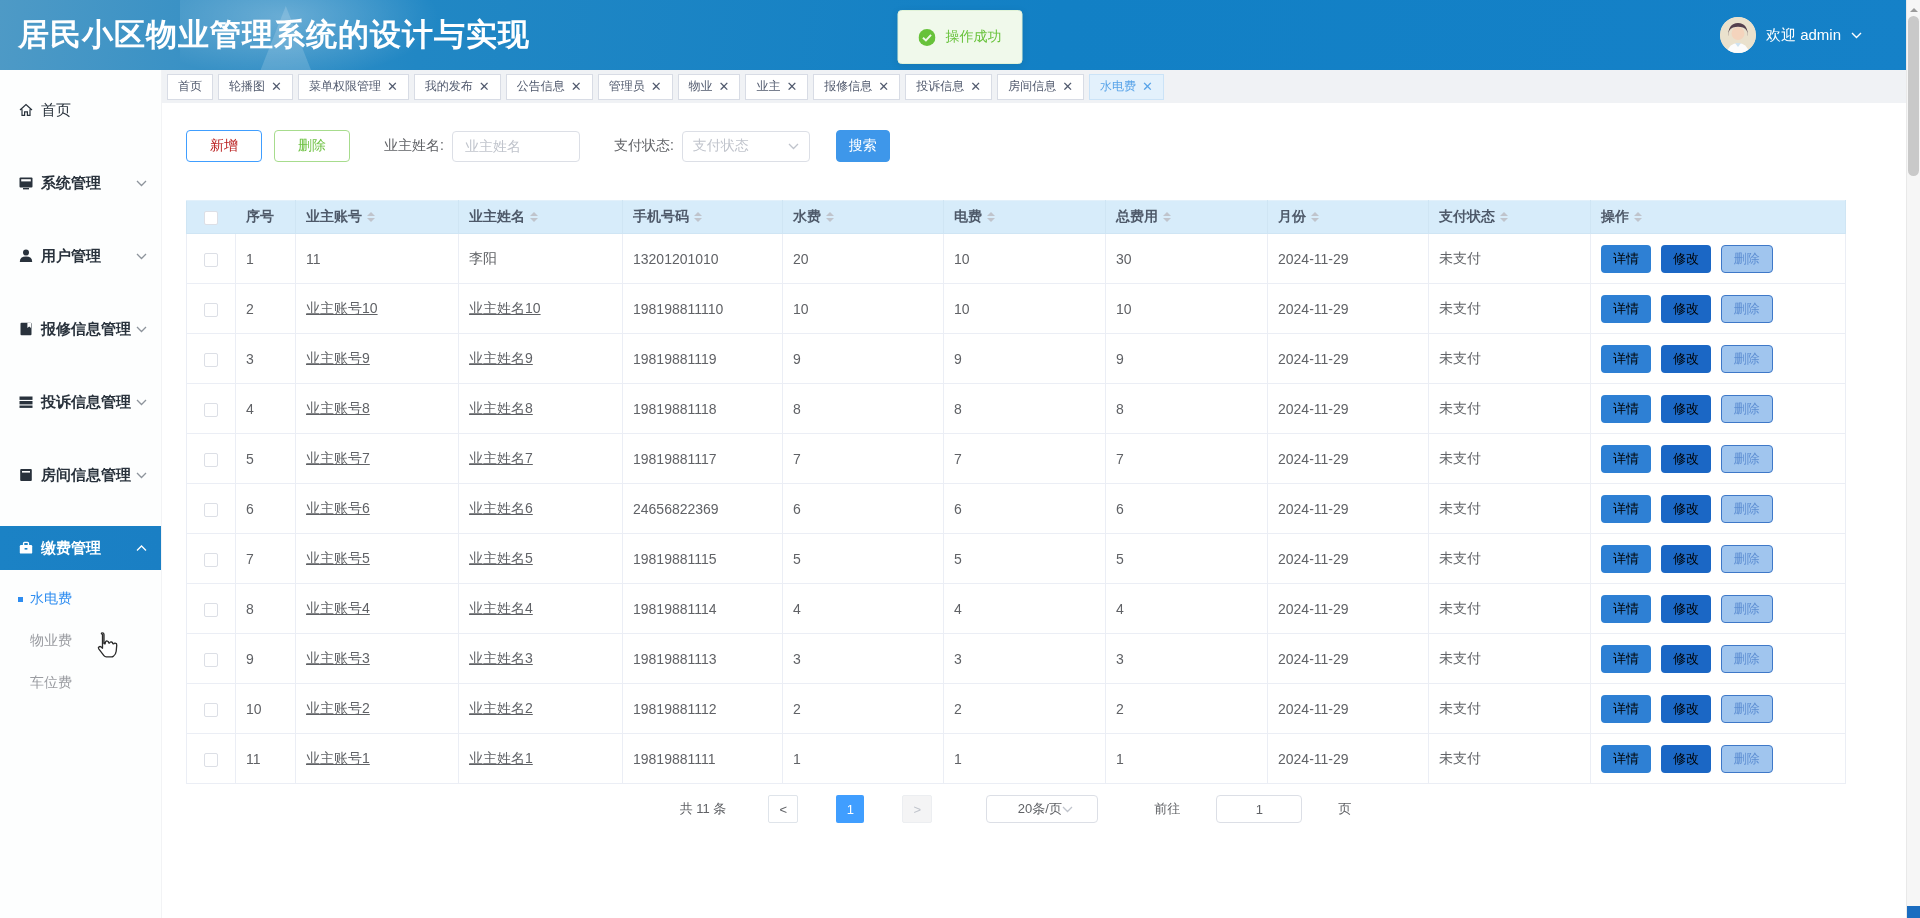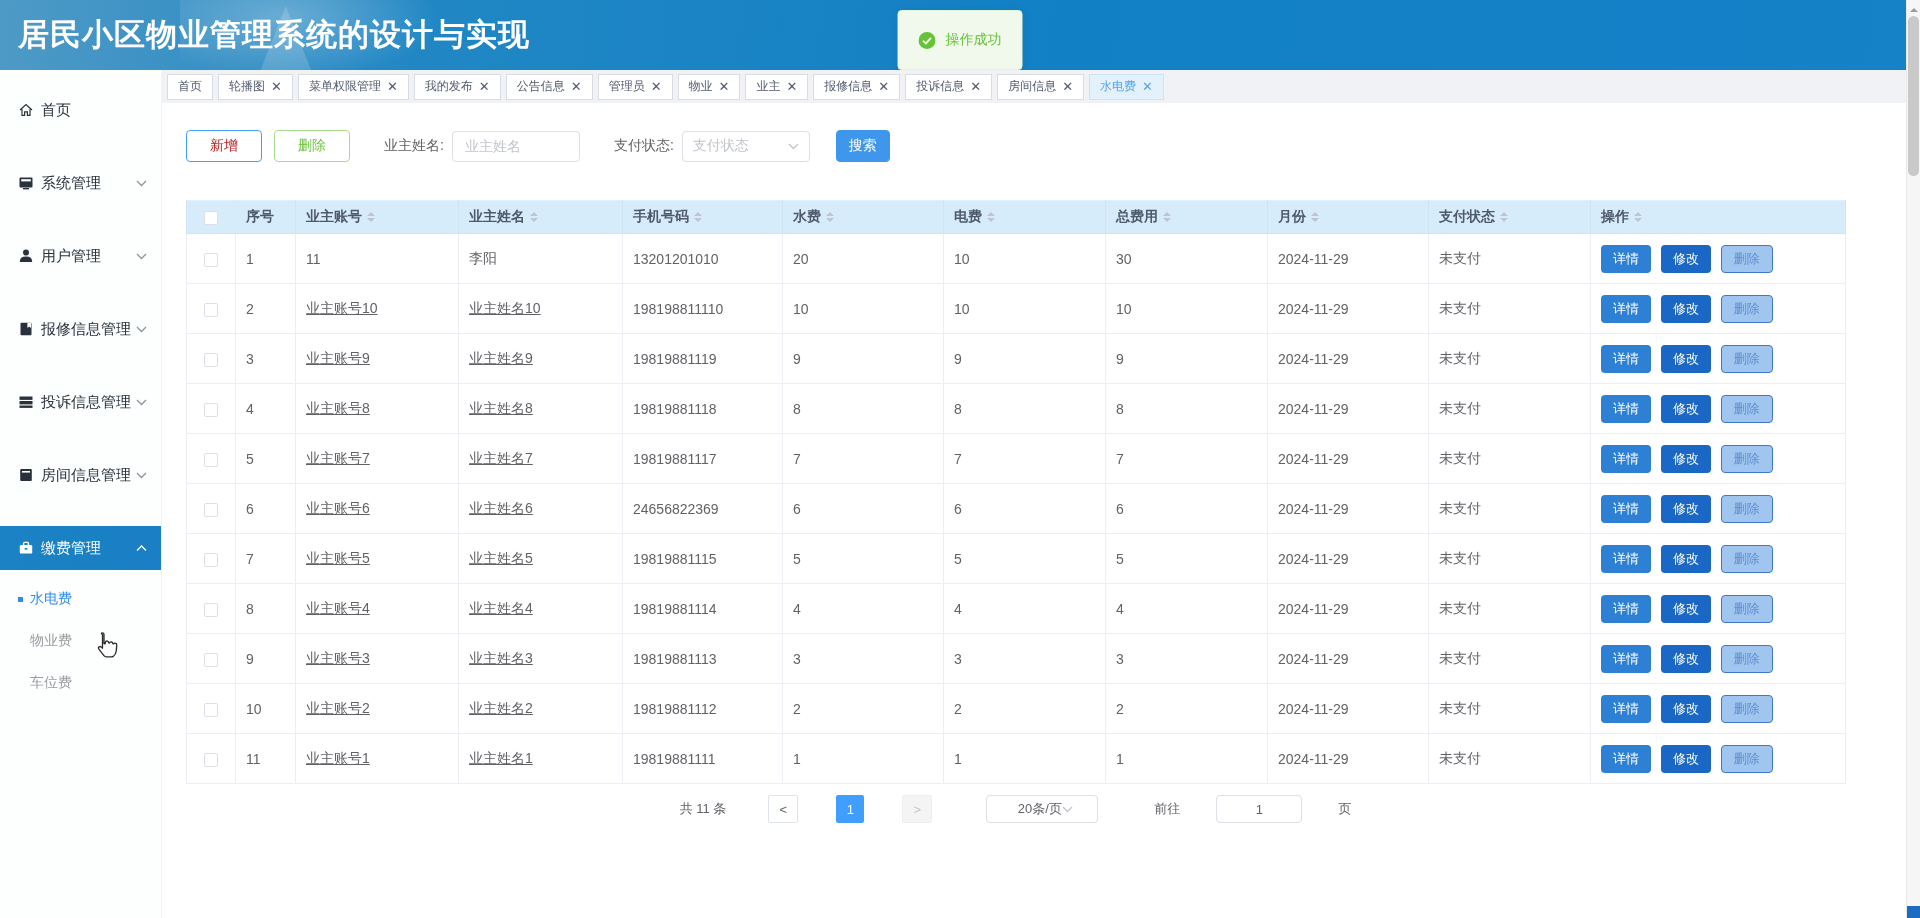--- a/index.html
+++ b/index.html
@@ -9,21 +9,21 @@
   
   .app-header { position:absolute; left:0; top:0; width:1920px; height:70px;
     background:linear-gradient(97deg,#4e9ac6 0%,#2187c4 22%,#1280c5 55%,#1581c8 100%); overflow:hidden; }
   .app-header::before { content:""; position:absolute; left:180px; top:-10px; width:260px; height:90px;
     background:radial-gradient(ellipse at 40% 30%, rgba(255,255,255,.28), rgba(255,255,255,0) 70%); }
   .app-header::after { content:""; position:absolute; left:255px; top:6px; width:56px; height:64px;
     background:rgba(255,255,255,.16); clip-path:polygon(55% 0,100% 100%,10% 100%); }
   .page-title { position:absolute; left:18px; top:50%; transform:translateY(-50%);
     color:#fff; font-size:31px; font-weight:bold; letter-spacing:1px; z-index:2; }
   .toast { position:absolute; left:50%; top:10px; transform:translateX(-50%); z-index:3;
-    height:60px; background:#f0f9eb; border:1px solid #e1f3d8; border-radius:4px;
+    height:54px; background:#f0f9eb; border:1px solid #e1f3d8; border-radius:4px;
     display:flex; align-items:center; gap:10px; padding:0 20px; box-shadow:0 2px 8px rgba(0,0,0,.08); }
   .toast-text { color:#67c23a; font-size:14px; }
   .user-area { position:absolute; right:58px; top:0; height:70px; display:flex; align-items:center;
     gap:10px; color:#fff; font-size:15px; cursor:pointer; z-index:2; }
   .avatar { width:36px; height:36px; border-radius:50%; overflow:hidden; background:#ece4d4; flex:0 0 auto; }
 
   
   .scrollbar { position:absolute; right:0; top:0; width:14px; height:918px;
     background:#f6f6f6; border-left:1px solid #e9e9e9; z-index:5; }
   .scroll-up { position:absolute; top:4px; left:3px; width:0; height:0;
@@ -32,21 +32,21 @@
     background:#c9c9c9; border-radius:6px; }
   .scroll-corner { position:absolute; bottom:0; left:0; width:14px; height:12px; background:#1a6cc0; }
 
   
   .sidebar { position:absolute; left:0; top:70px; width:162px; height:848px;
     background:#fdfefe; border-right:1px solid #f2f3f5; }
   .menu-item { position:relative; height:44px; display:flex; align-items:center; gap:7px;
     padding-left:18px; color:#29323c; font-size:15px; cursor:pointer; }
   .menu-item .mi-icon { width:16px; height:16px; flex:0 0 auto; color:#29323c; }
   .menu-item.first { margin-top:18px; }
-  .menu-item + .menu-item { margin-top:29px; }
+  .menu-item + .menu-item { margin-top:29px;font-weight:bold; }
   .menu-item .chev { position:absolute; right:14px; color:#8d949c; }
   .menu-item.active { background:linear-gradient(90deg,#1b82c5,#1a7fc4); color:#fff; }
   .menu-item.active .mi-icon { color:#fff; }
   .menu-item.active .chev { color:#fff; }
   .submenu { margin-top:8px; }
   .submenu-item { position:relative; height:42px; display:flex; align-items:center;
     padding-left:30px; font-size:14px; color:#9a9ca1; cursor:pointer; }
   .submenu-item .bullet { display:none; position:absolute; left:18px; top:50%; margin-top:-2px;
     width:5px; height:5px; background:#2d8cf0; }
   .submenu-item.active { color:#2d8cf0; }
@@ -87,21 +87,21 @@
   .th-inner { display:inline-flex; align-items:center; gap:5px; }
   .carets { display:inline-flex; flex-direction:column; gap:2px; }
   .carets i { display:block; width:0; height:0; border:4px solid transparent; }
   .carets .up { border-bottom-color:#c0c4cc; border-top-width:0; }
   .carets .down { border-top-color:#c0c4cc; border-bottom-width:0; }
   .checkbox { display:inline-block; width:14px; height:14px; background:#fff;
     border:1px solid #dcdfe6; border-radius:2px; cursor:pointer; vertical-align:middle; }
   td.c-check, th.col-check { text-align:center; padding:0; }
   .cell.underline { text-decoration:underline; cursor:pointer; }
   .op { height:28px; padding:0 12px; border:none; border-radius:4px; margin-right:6px;
-    font-size:13px; color:#ffffff; cursor:pointer; font-family:inherit; }
+    font-size:13px; color:#000000; cursor:pointer; font-family:inherit; }
   .op-detail { background:#2e80d4; }
   .op-edit { background:#1b67c5; }
   .op-remove { background:#a0c5ee; border:1px solid #3e78c8; color:#higher; color:#5d8ed3; }
 
   
   .pagination { position:absolute; left:24px; top:692px; width:1659px; height:28px;
     display:flex; align-items:center; justify-content:center; font-size:13px; color:#606266;gap:28px; }
   .pg-total { margin-right:14px; }
   .pg-btn { width:30px; height:28px; display:flex; align-items:center; justify-content:center;
     border:1px solid #dfe4ea; background:#fff; border-radius:2px; color:#606266; cursor:pointer; }
@@ -125,20 +125,35 @@
   <h1 class="page-title">居民小区物业管理系统的设计与实现</h1>
 
   <div class="toast">
     <svg width="17" height="17" viewBox="0 0 16 16">
       <circle cx="8" cy="8" r="8" fill="#67c23a"></circle>
       <path d="M4.2 8.2 L7 10.8 L11.8 5.6" fill="none" stroke="#f0f9eb" stroke-width="1.8"></path>
     </svg>
     <span class="toast-text">操作成功</span>
   </div>
 
+  <div class="user-area">
+    <span class="avatar">
+      <svg width="36" height="36" viewBox="0 0 36 36">
+        <circle cx="18" cy="18" r="18" fill="#eae1cd"></circle>
+        <path d="M8 20 Q8 6 18 6 Q28 6 28 20 Q28 12 23 10.5 Q18 9 13 10.5 Q8 12 8 20Z" fill="#55404e"></path>
+        <circle cx="18" cy="16.5" r="6.5" fill="#f4d4bd"></circle>
+        <path d="M7 36 Q9 26 18 26 Q27 26 29 36 Z" fill="#fcfcfc"></path>
+        <path d="M15 26 L18 30 L21 26 Z" fill="#cfe2f0"></path>
+      </svg>
+    </span>
+    <span>欢迎 admin</span>
+    <svg width="11" height="7" viewBox="0 0 11 7">
+      <path d="M1 1 L5.5 5.5 L10 1" fill="none" stroke="#fff" stroke-width="1.4"></path>
+    </svg>
+  </div>
 </header>
 
 <aside class="sidebar">
   <div class="menu-item first">
     <svg class="mi-icon" viewBox="0 0 16 16">
       <path d="M2 8 L8 2.6 L14 8 M4 7.2 V13.4 H6.6 V9.8 H9.4 V13.4 H12 V7.2" fill="none" stroke="currentColor" stroke-width="1.2"></path>
     </svg>
     <span>首页</span>
   </div>
 

